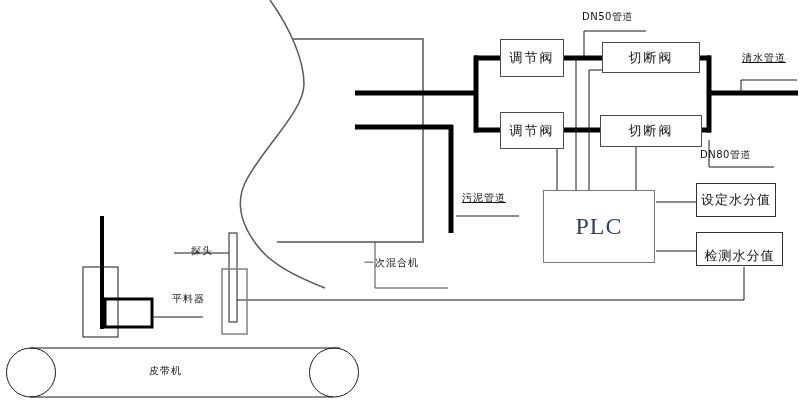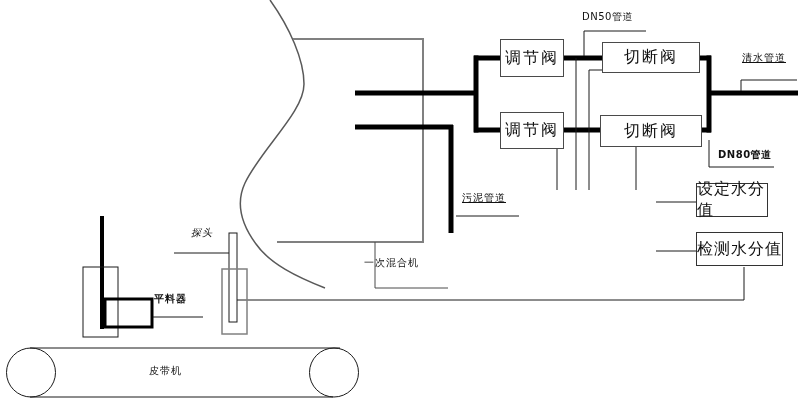--- a/index.html
+++ b/index.html
@@ -1,21 +1,21 @@
 <!DOCTYPE html>
 <html><head>
 <meta charset="utf-8">
 <style>
   html,body{margin:0;padding:0;background:#fff;}
   #stage{position:relative;width:800px;height:406px;background:#ffffff;overflow:hidden;
          font-family:"DejaVu Sans",sans-serif;color:#111;}
   #wires{position:absolute;left:0;top:0;width:800px;height:406px;}
   .box{position:absolute;background:#ffffff;border:1px solid #4a4a4a;
        display:flex;align-items:center;justify-content:center;
-       font-size:16px;letter-spacing:2px;color:#111;box-sizing:border-box;}
+       font-size:13px;letter-spacing:2px;color:#111;box-sizing:border-box;}
   .lbl{position:absolute;font-size:10px;letter-spacing:1px;color:#111;white-space:nowrap;}
   #plc-box{font-family:"Liberation Serif",serif;font-size:24px;letter-spacing:1px;
            color:#32415f;border:1px solid #7a7a7a;}
 </style>
 </head>
 <body>
 
 <div id="stage">
 
   <svg id="wires" viewBox="0 0 800 406" xmlns="http://www.w3.org/2000/svg">
@@ -72,30 +72,33 @@
   <div class="box" id="v-cut-top" style="left:602px;top:42px;width:98px;height:31px;">
     <span>切断阀</span>
   </div>
   <div class="box" id="v-reg-bot" style="left:500px;top:112px;width:64px;height:37px;">
     <span>调节阀</span>
   </div>
   <div class="box" id="v-cut-bot" style="left:600px;top:115px;width:102px;height:32px;">
     <span>切断阀</span>
   </div>
 
+  <div class="box" id="plc-box" style="left:543px;top:190px;width:112px;height:73px;">
+    <span>PLC</span>
+  </div>
 
-  <div class="box" style="left:696px;top:183px;width:72px;height:34px;letter-spacing:1px;border-color:#333;">
+  <div class="box" style="left:696px;top:183px;width:80px;height:34px;letter-spacing:1px;border-color:#333;">
     <span>设定水分值</span>
   </div>
-  <div class="box" style="left:696px;top:232px;width:87px;height:34px;letter-spacing:1px;border-color:#333;">
+  <div class="box" style="left:696px;top:232px;width:87px;height:34px;letter-spacing:1px;border-color:#333;align-items:flex-end;">
     <span>检测水分值</span>
   </div>
 
   <div class="lbl" style="left:582px;top:10px;letter-spacing:0.5px;">DN50管道</div>
   <div class="lbl" style="left:742px;top:51px;text-decoration:underline;">清水管道</div>
-  <div class="lbl" style="left:718px;top:148px;letter-spacing:0.5px;font-weight:bold;">DN80管道</div>
+  <div class="lbl" style="left:700px;top:148px;letter-spacing:0.5px;">DN80管道</div>
   <div class="lbl" style="left:462px;top:191px;text-decoration:underline;">污泥管道</div>
   <div class="lbl" style="left:364px;top:256px;">一次混合机</div>
-  <div class="lbl" style="left:191px;top:226px;font-style:italic;">探头</div>
-  <div class="lbl" style="left:154px;top:292px;font-weight:bold;">平料器</div>
+  <div class="lbl" style="left:191px;top:244px;">探头</div>
+  <div class="lbl" style="left:172px;top:292px;">平料器</div>
   <div class="lbl" style="left:149px;top:364px;">皮带机</div>
 
 </div>
 
 </body></html>

